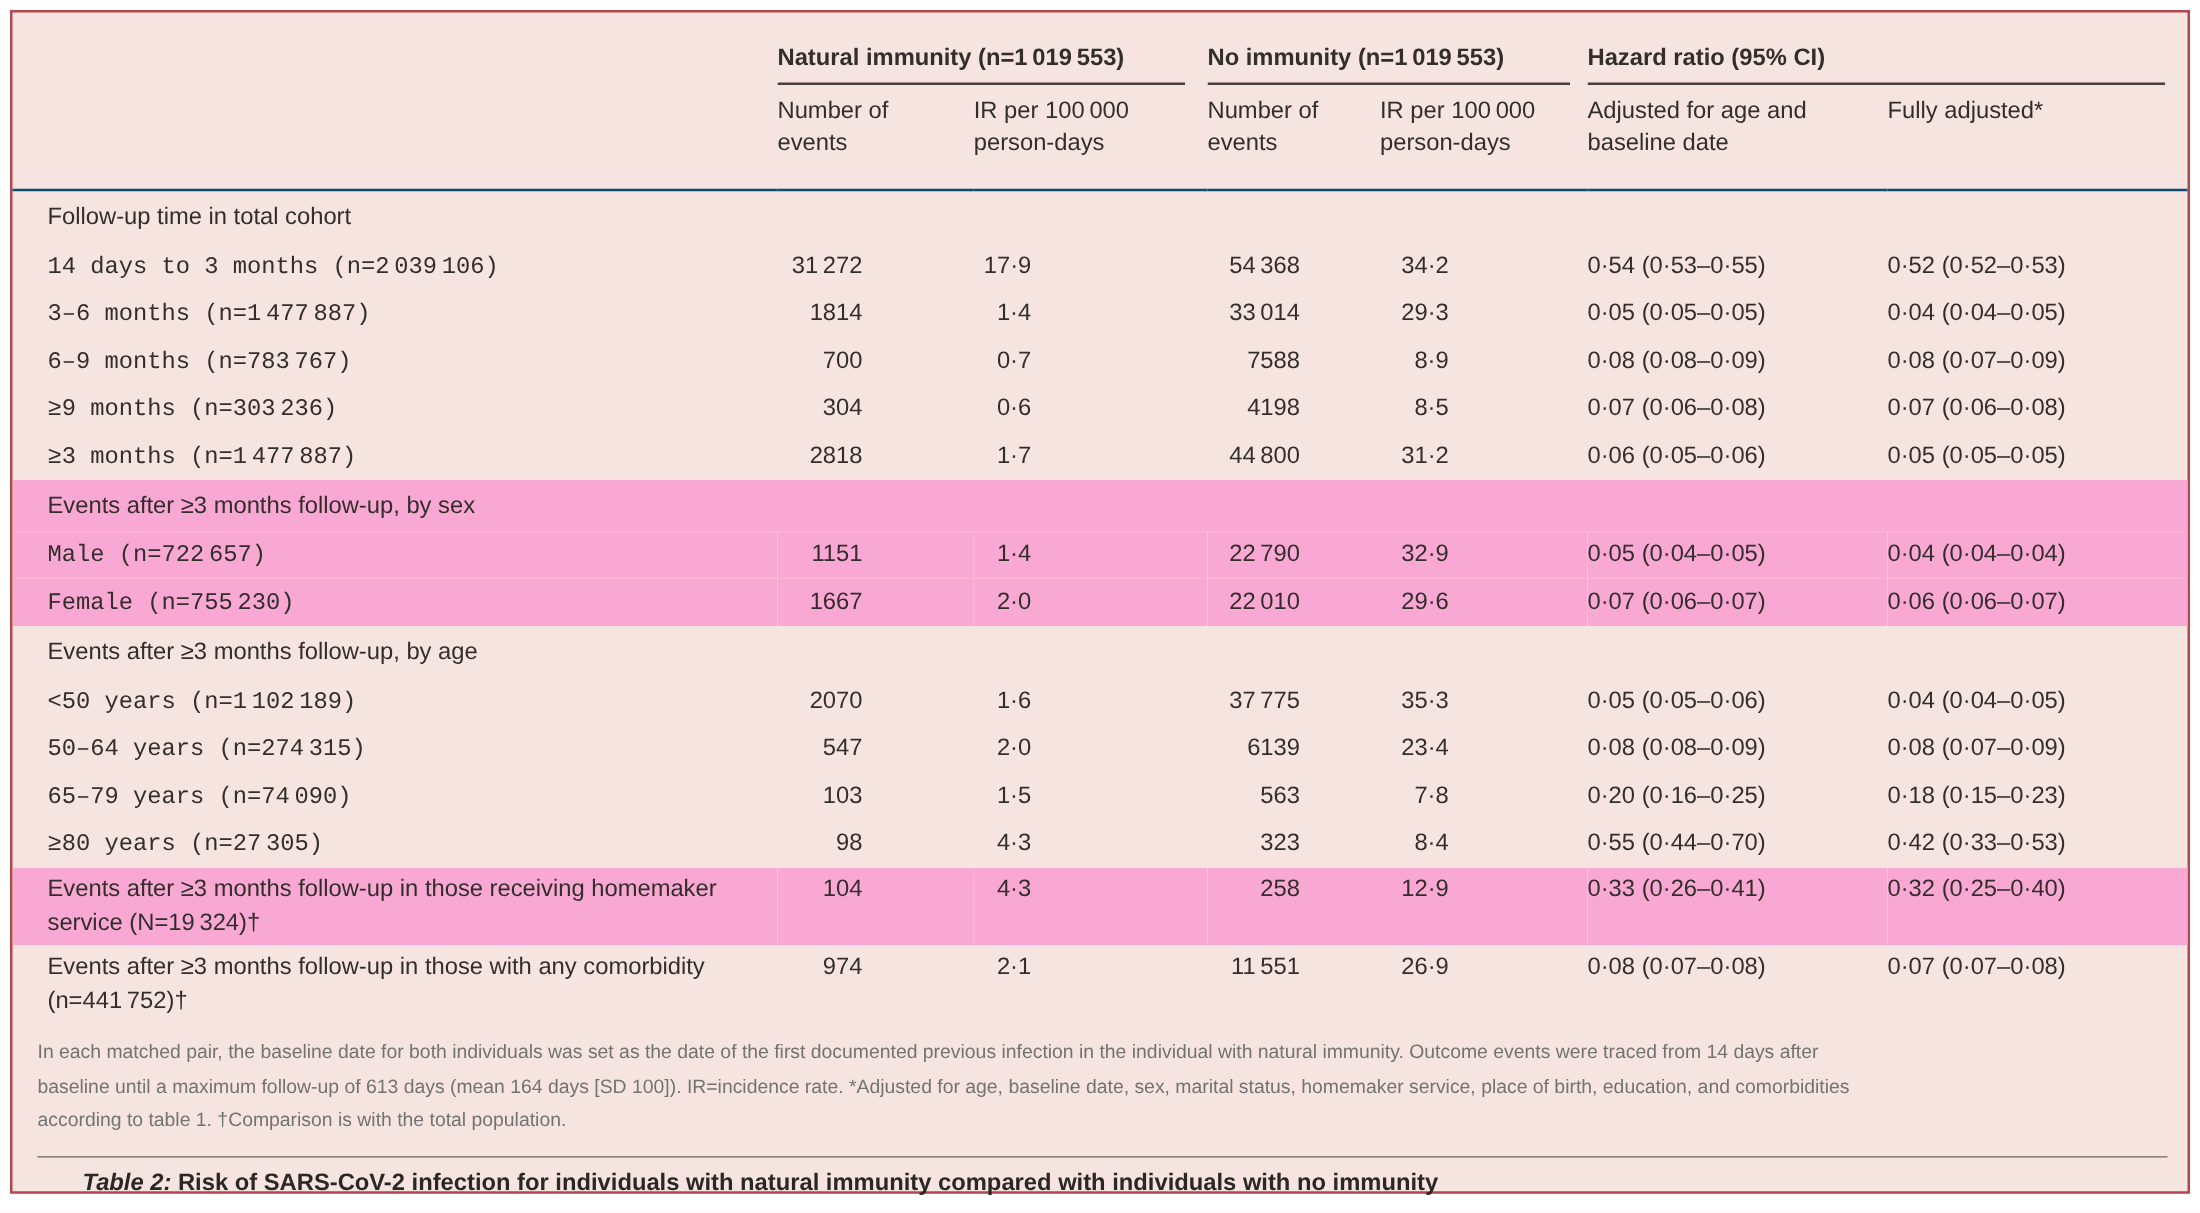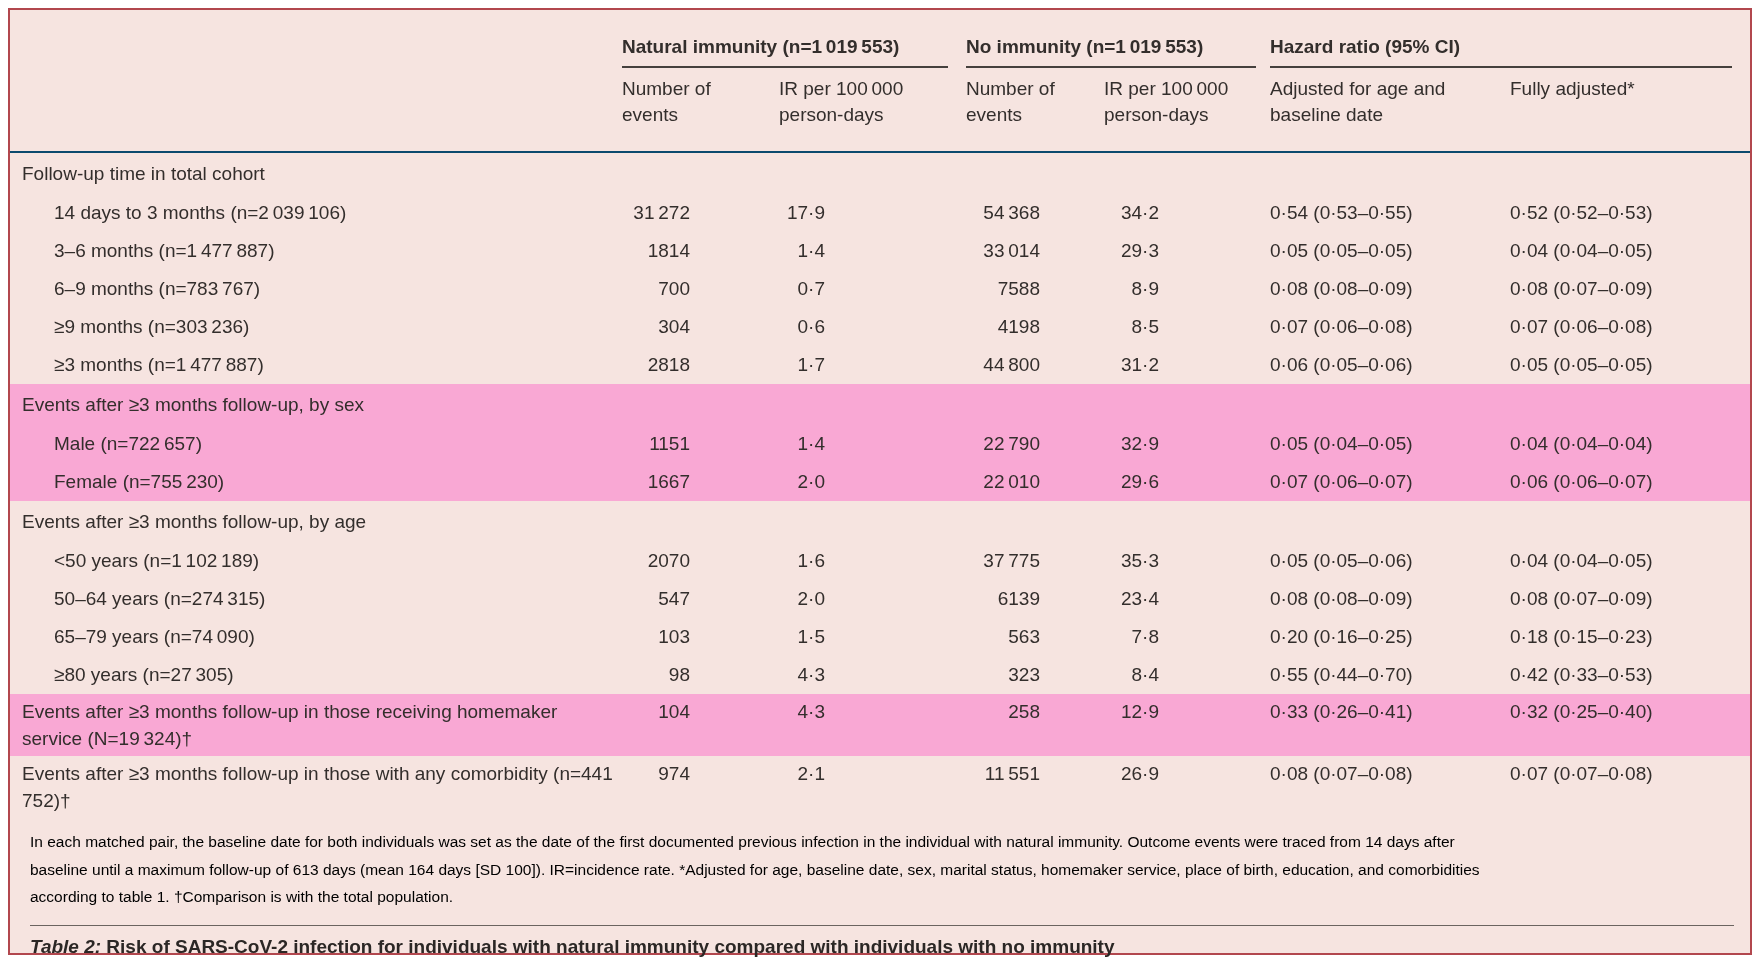--- a/index.html
+++ b/index.html
@@ -47,56 +47,56 @@
     vertical-align: top;
     padding-top: 8px;
     border-bottom: 2px solid #0c4a6e;
     line-height: 26px;
   }
   .subline { display: block; white-space: nowrap; }
   
   .sec-row td { height: 41px; vertical-align: middle; }
   
   .data-row td { height: 38px; vertical-align: middle; }
-  .lbl { padding-left: 12px; }
-  .lbl.indent { padding-left: 44px; }
+  .lbl { padding-left: 28px; }
+  .lbl.indent { padding-left: 28px; font-family: Liberation Mono, monospace; }
   .nbox {
     display: inline-block;
     text-align: right;
     white-space: nowrap;
   }
   .w-ev1 { width: 68px; }
   .w-ir1 { width: 46px; }
   .w-ev2 { width: 74px; }
   .w-ir2 { width: 55px; }
   .hr { white-space: nowrap; margin-left: 20px; }
   
   .tall td { height: 58px; vertical-align: top; line-height: 27px; padding-top: 4px; }
   .tall .lbl { max-width: 575px; }
   tbody.white tr { background: #f9a8d4; }
   
   .footnote {
     margin: 10px 20px 0 20px;
     max-width: 1480px;
     font-size: 15.5px;
     line-height: 27.5px;
-    color: #000000;
+    color: #737373;
   }
   .cap-rule {
     margin: 14px 16px 0 20px;
     border-top: 1.5px solid #6b6460;
     height: 0;
   }
   .caption {
     margin: 10px 20px 0 20px;
     font-size: 19px;
     font-weight: bold;
     color: #2b2725;
   }
-  .caption .t2 { font-style: italic; }
+  .caption .t2 { font-style: italic; margin-left: 36px; }
 </style>
 </head>
 <body>
 
 <div class="card">
   <table class="t">
     <colgroup>
       <col style="width:612px">
         <col style="width:157px">
         <col style="width:187px">

